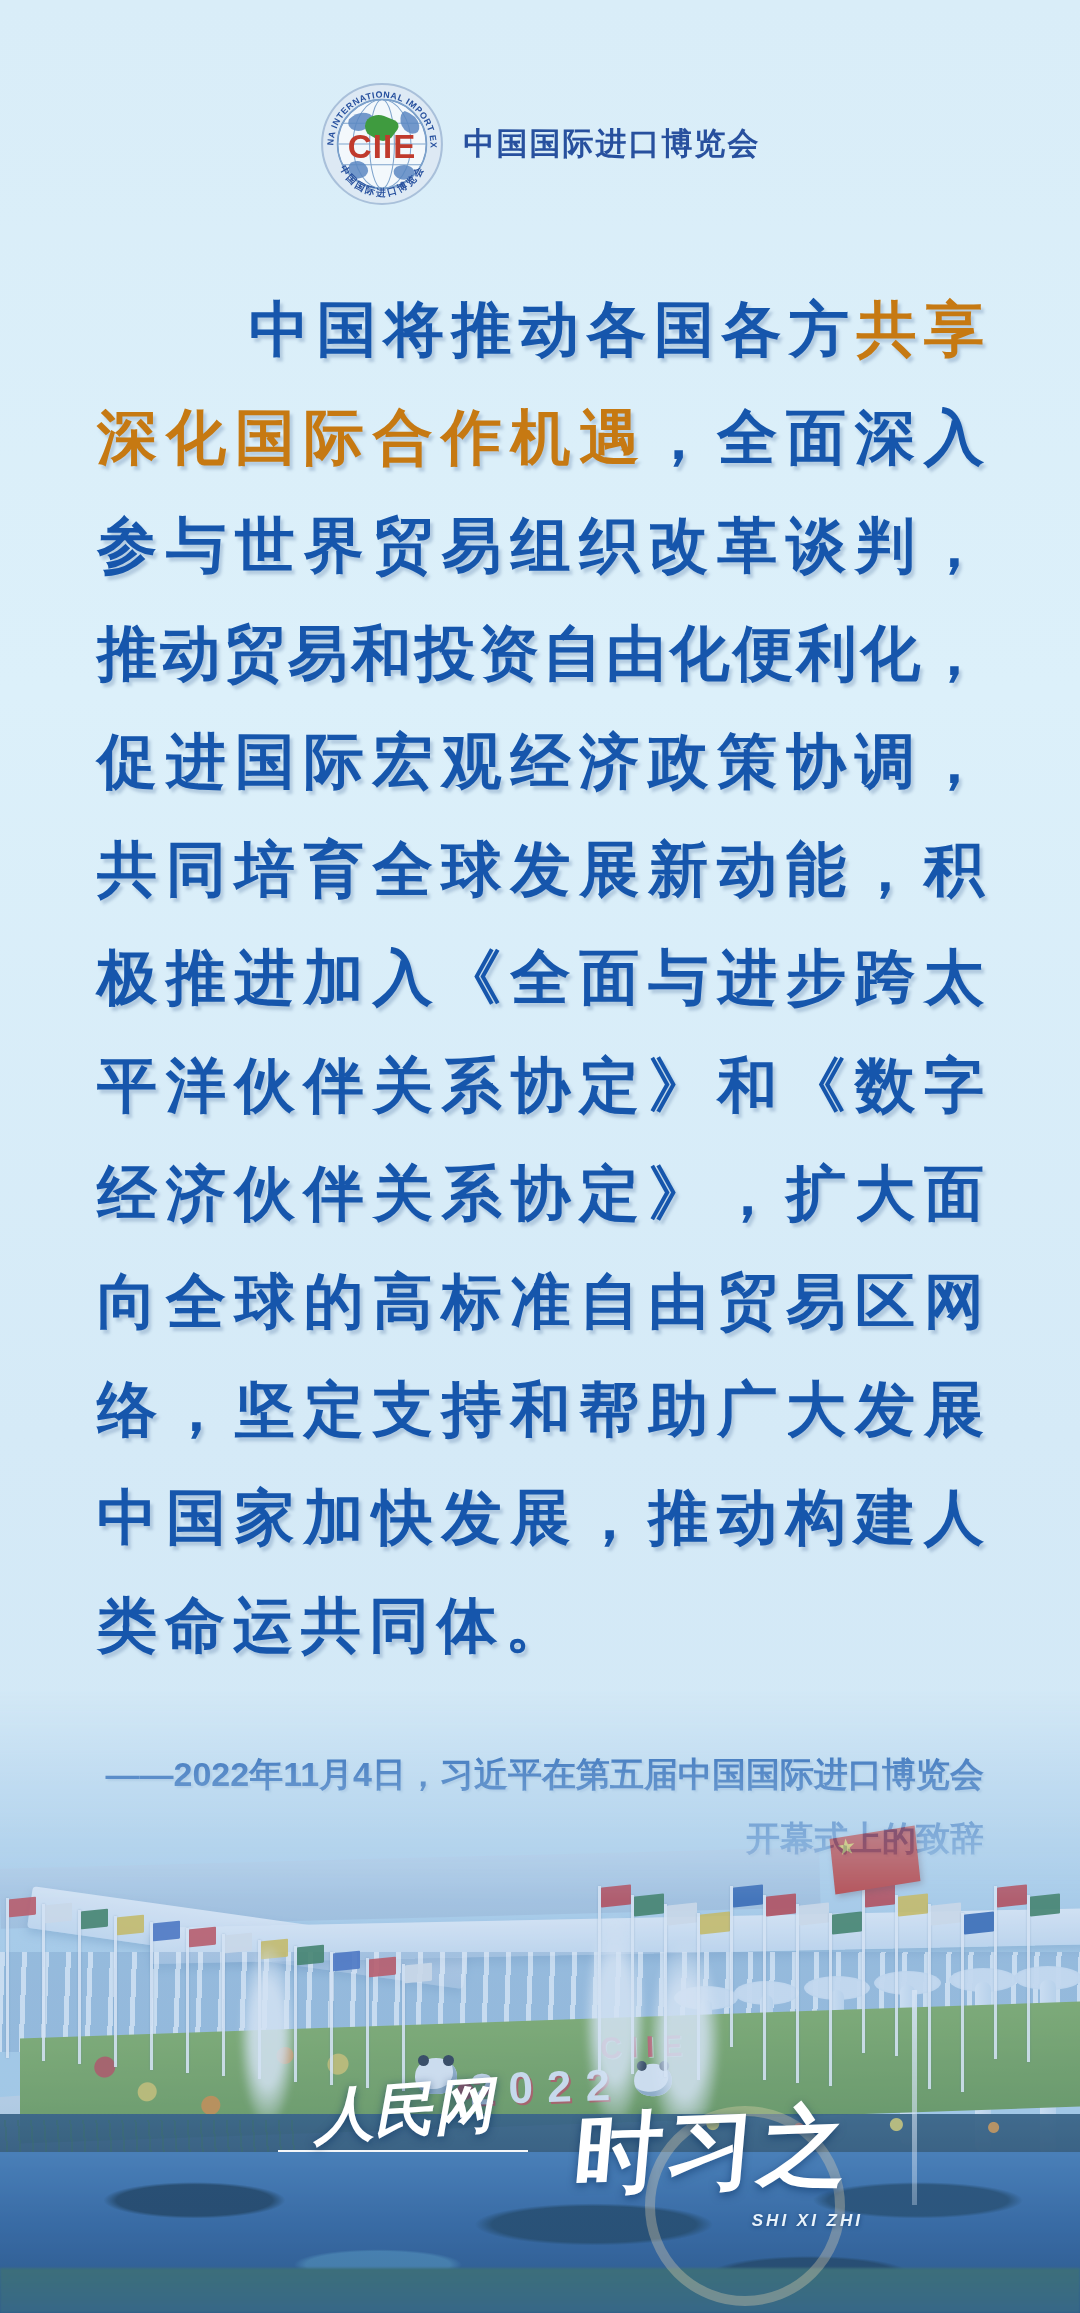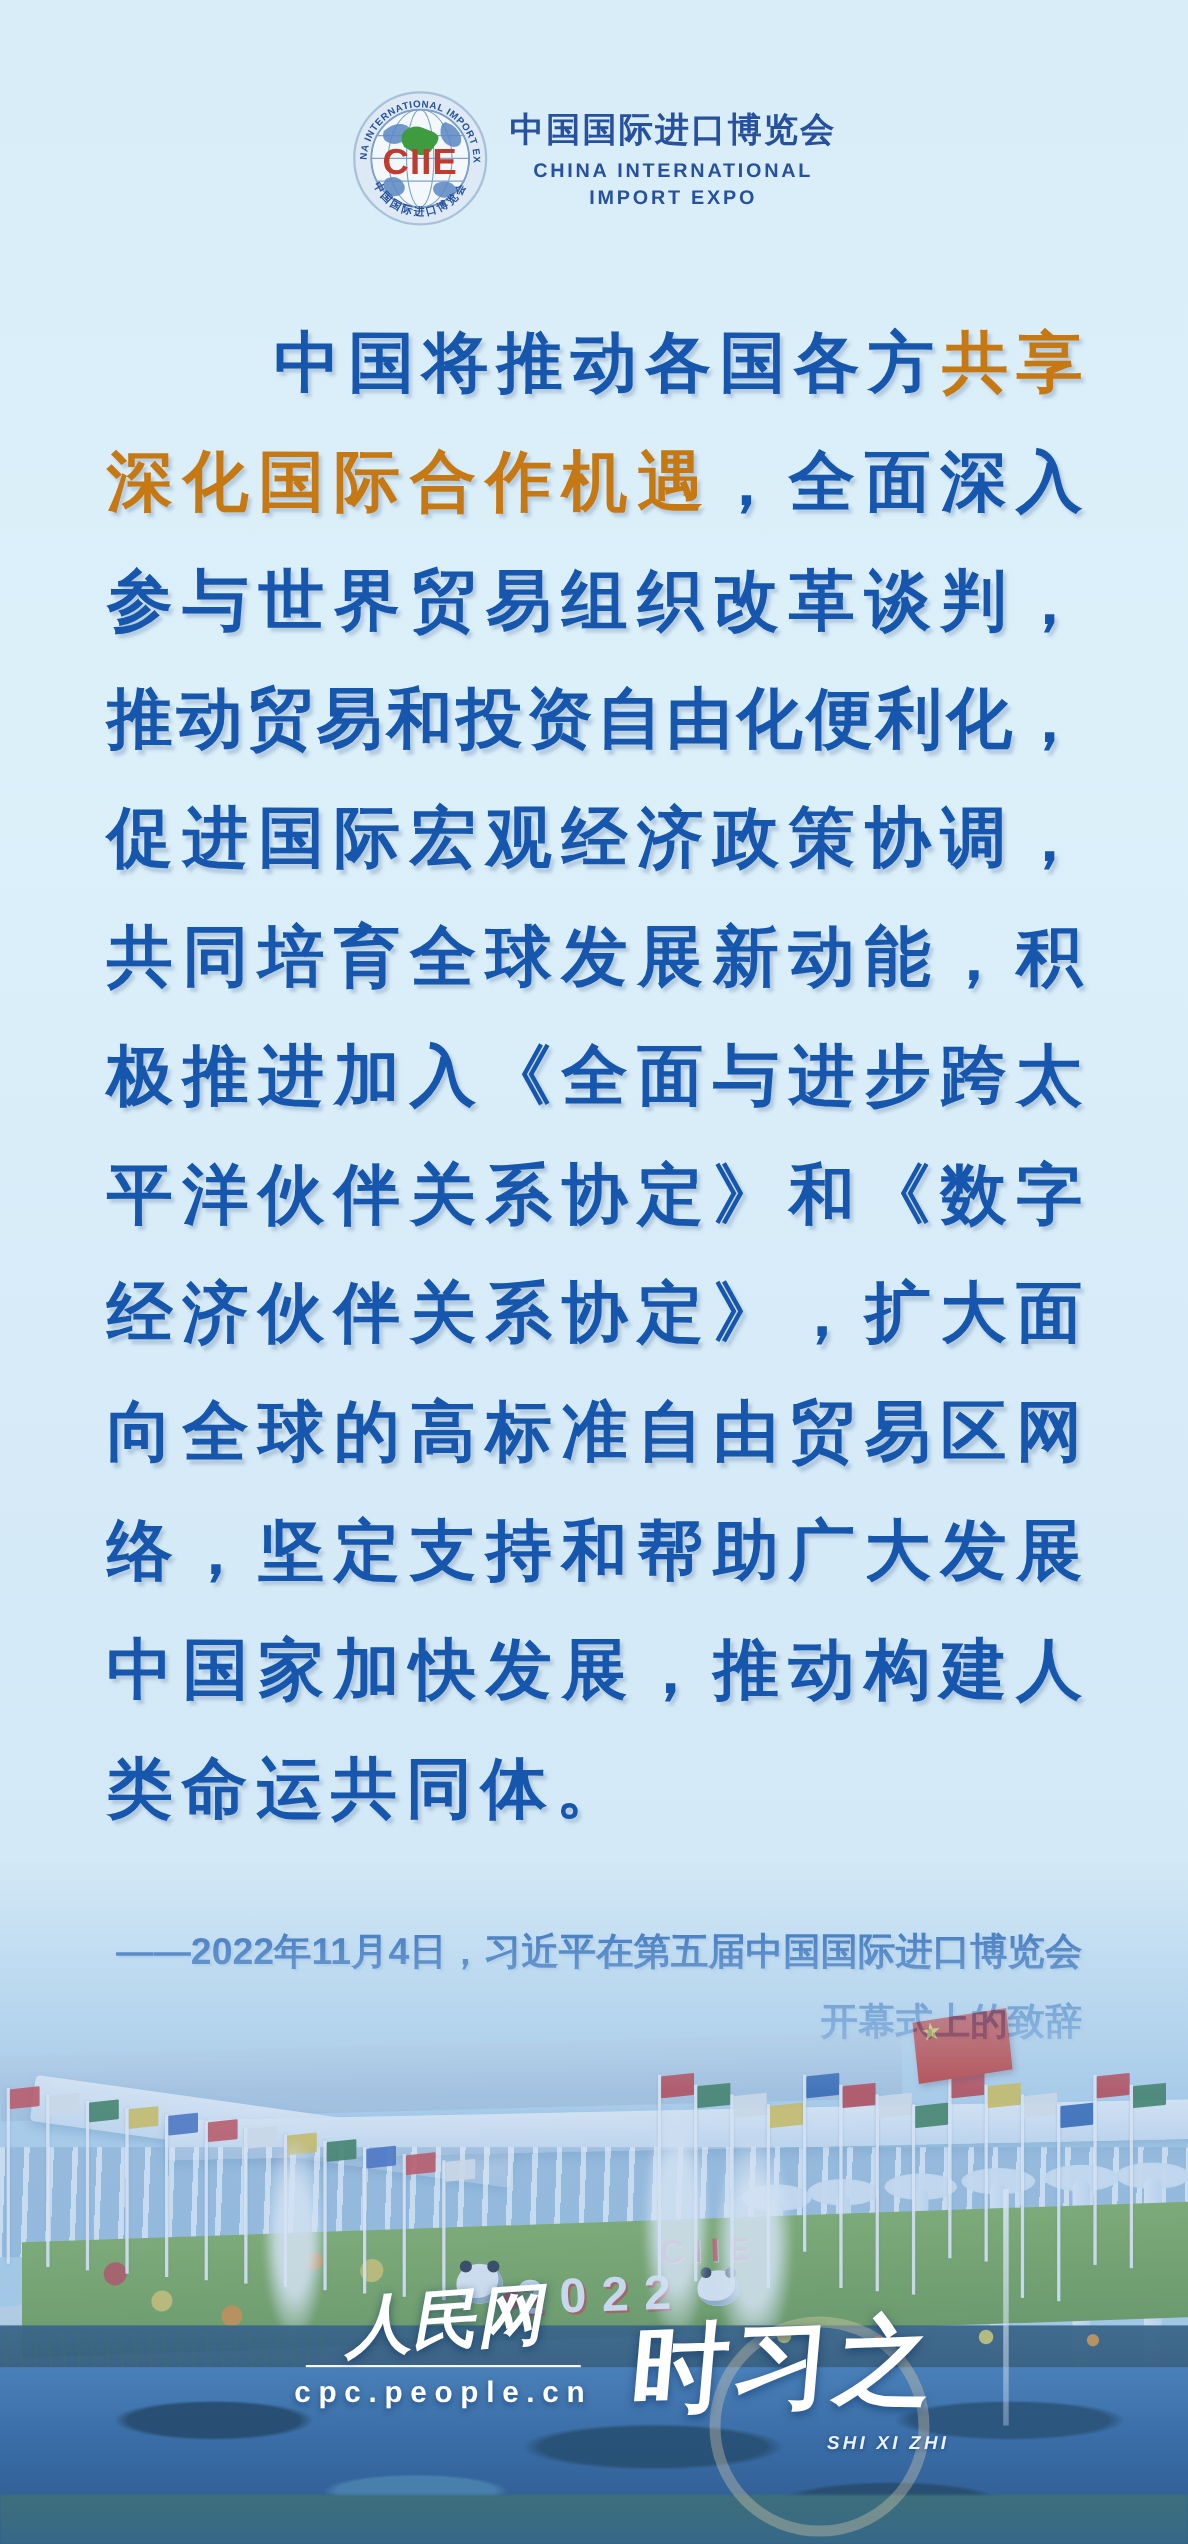--- a/index.html
+++ b/index.html
@@ -133,24 +133,20 @@
         <text font-size="8.6" font-weight="bold" fill="#27509E" font-family="Liberation Sans, sans-serif" letter-spacing=".6">
           <textPath href="#arcTop" startOffset="50%" text-anchor="middle">CHINA INTERNATIONAL IMPORT EXPO</textPath>
         </text>
         <text font-size="9.5" font-weight="bold" fill="#27509E" font-family="Liberation Sans, sans-serif" letter-spacing="2">
           <textPath href="#arcBot" startOffset="50%" text-anchor="middle">中国国际进口博览会</textPath>
         </text>
       </svg>
     </div>
     <div class="header-text">
       <div class="header-cn">中国国际进口博览会</div>
-      <div class="header-en">
-        <div>CHINA INTERNATIONAL</div>
-        <div>IMPORT EXPO</div>
-      </div>
     </div>
   </div>
 
   <div class="quote">
       <div class="qline" style="padding-left: 152px;">
         <span class="blue">中</span>
         <span class="blue">国</span>
         <span class="blue">将</span>
         <span class="blue">推</span>
         <span class="blue">动</span>
@@ -433,21 +429,20 @@
     <div class="reeds"></div>
     <div class="water"></div>
     <div class="jet" style="left:912px;top:300px;height:215px;"></div>
     <div class="bottom-hedge"></div>
     <div class="tint"></div>
   </div>
 
   <div class="pd-block">
     <div class="pd-script">人民网</div>
     <div class="pd-rule"></div>
-    <div class="pd-url">cpc.people.cn</div>
   </div>
   <div class="sxz-block">
     <div class="sxz-ring"></div>
     <div class="sxz-main">时习之</div>
     <div class="sxz-sub">SHI XI ZHI</div>
   </div>
 
 </div>
 
 </body></html>

